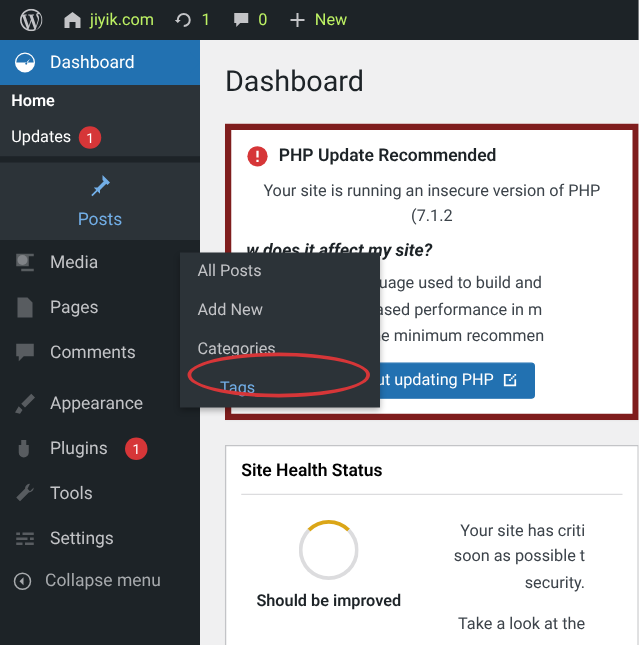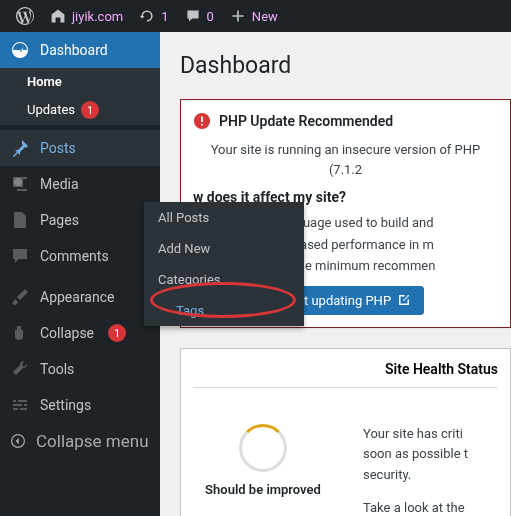--- a/index.html
+++ b/index.html
@@ -1,60 +1,60 @@
 <!DOCTYPE html>
 <html><head>
 <meta charset="utf-8">
 <style>
 * { margin: 0; padding: 0; box-sizing: border-box; font-family: -apple-system, BlinkMacSystemFont, "Segoe UI", Roboto, sans-serif; }
 body { background: #f0f0f1; width: 511px; height: 516px; overflow: hidden; }
 
-.topbar { background: #1d2327; height: 32px; display: flex; align-items: center; padding: 0 8px; color: #f0abfc; font-size: 13px; }
+.topbar { background: #1d2327; height: 32px; display: flex; align-items: center; padding: 0 8px; color: #bef264; font-size: 13px; }
 .topbar-item { display: flex; align-items: center; padding: 0 8px; height: 32px; cursor: pointer; gap: 6px; }
 
 .main-wrap { display: flex; height: calc(516px - 32px); }
 
 .sidebar { background: #1d2327; width: 160px; flex-shrink: 0; color: #c3c4c7; font-size: 14px; }
 .sidebar-item { display: flex; align-items: center; padding: 8px 10px; gap: 10px; cursor: pointer; position: relative; }
 .sidebar-item.current { background: #2271b1; color: #fff; }
 .sidebar-item.current::after { content: ""; position: absolute; right: -8px; top: 50%; transform: translateY(-50%); border: 8px solid transparent; border-left-color: #2271b1; }
-.sidebar-item.open { background: #2c3338; color: #72aee6; }
+.sidebar-item.open { background: #2c3338; color: #72aee6; flex-direction: column; }
 .sidebar-item .icon { width: 20px; height: 20px; display: flex; align-items: center; justify-content: center; opacity: 0.6; }
 .sidebar-item.current .icon, .sidebar-item.open .icon { opacity: 1; }
 .sidebar-sub { background: #2c3338; }
-.sidebar-sub .sub-item { padding: 6px 27px; font-size: 13px; color: #fff; cursor: pointer; }
+.sidebar-sub .sub-item { padding: 6px 9px; font-size: 13px; color: #fff; cursor: pointer; }
 .sidebar-sub .sub-item.active { font-weight: 600; }
 .sidebar-sub .sub-item .badge { display: inline-flex; background: #d63638; color: #fff; border-radius: 10px; min-width: 18px; height: 18px; align-items: center; justify-content: center; font-size: 11px; margin-left: 6px; }
 .sidebar-item .badge { display: inline-flex; background: #d63638; color: #fff; border-radius: 10px; min-width: 18px; height: 18px; align-items: center; justify-content: center; font-size: 11px; margin-left: 4px; }
 .sidebar-sep { height: 5px; }
-.collapse { display: flex; align-items: center; padding: 8px 10px; gap: 10px; cursor: pointer; font-size: 17px; color: #a7aaad; }
+.collapse { display: flex; align-items: center; padding: 8px 10px; gap: 10px; cursor: pointer; font-size: 14px; color: #a7aaad; }
 
 .submenu-fly { position: absolute; left: 144px; top: 202px; background: #2c3338; width: 160px; box-shadow: 0 3px 5px rgba(0,0,0,0.3); z-index: 50; }
 .submenu-fly .fly-item { padding: 8px 14px; color: #c3c4c7; font-size: 13px; cursor: pointer; }
 .submenu-fly .fly-item.highlight { color: #72aee6; padding-left: 32px; }
 
 .red-circle { position: absolute; left: 150px; top: 282px; width: 146px; height: 36px; border: 3px solid #d63638; border-radius: 50%; z-index: 60; pointer-events: none; }
 
 .content { flex: 1; padding: 20px 0 0 20px; overflow: hidden; }
 .page-title { font-size: 23px; font-weight: 400; color: #1d2327; margin-bottom: 20px; }
 
-.panel { background: #fff; border: 1px solid #7f1d1d; box-shadow: 0 1px 1px rgba(0,0,0,0.04); margin-bottom: 20px; padding: 12px; }
+.panel { background: #fff; border: 5px solid #7f1d1d; box-shadow: 0 1px 1px rgba(0,0,0,0.04); margin-bottom: 20px; padding: 12px; }
 .panel-head { display: flex; align-items: center; gap: 8px; font-weight: 600; font-size: 14px; color: #1d2327; margin-bottom: 10px; }
 .panel-text { font-size: 13px; color: #3c434a; line-height: 1.5; margin-bottom: 10px; text-align: center; }
-.panel-subhead { font-weight: 700; font-size: 14px; color: #1d2327; margin: 10px 0 8px; }
+.panel-subhead { font-weight: 700; font-size: 14px; color: #1d2327; margin: 10px 0 8px; font-style: italic; }
 .btn-primary { display: inline-flex; align-items: center; gap: 6px; background: #2271b1; color: #fff; border: 1px solid #2271b1; padding: 6px 12px; font-size: 13px; border-radius: 3px; cursor: pointer; }
 
 .health-panel { background: #fff; border: 1px solid #c3c4c7; box-shadow: 0 1px 1px rgba(0,0,0,0.04); padding: 12px; }
-.health-title { font-weight: 600; font-size: 14px; margin-bottom: 36px; border-bottom: 1px solid #dcdcde; padding-bottom: 10px; text-align: right; }
+.health-title { font-weight: 600; font-size: 14px; margin-bottom: 20px; border-bottom: 1px solid #dcdcde; padding-bottom: 10px; }
 .health-body { display: flex; gap: 30px; }
 .health-left { text-align: center; width: 140px; }
 .health-ring { width: 48px; height: 48px; border: 3px solid #dcdcde; border-top-color: #dba617; border-radius: 50%; margin: 0 auto 10px; }
 .health-status { font-weight: 600; font-size: 13px; color: #1d2327; }
 .health-right { font-size: 13px; color: #3c434a; line-height: 1.6; }
-.health-right p { margin-bottom: 12px; }
+.health-right p { margin-bottom: 12px; text-align: right; }
 
 svg { display: block; }
 </style>
 </head>
 <body>
 
 <div class="topbar">
   <div class="topbar-item">
     <span class="icon">
       <svg width="18" height="18" viewBox="0 0 20 20" fill="#c3c4c7">
@@ -152,21 +152,21 @@
           </svg>
       </span>
       <span>Appearance</span>
     </div>
     <div class="sidebar-item">
       <span class="icon">
         <svg width="20" height="20" viewBox="0 0 20 20" fill="currentColor" opacity="0.6">
             <path d="M7 3v4H5v6a4 4 0 008 0V7h-2V3h-2v4H9V3z"></path>
           </svg>
       </span>
-      <span>Collapse</span>
+      <span>Plugins</span>
       <span class="badge">1</span>
     </div>
     <div class="sidebar-item">
       <span class="icon">
         <svg width="20" height="20" viewBox="0 0 20 20" fill="currentColor" opacity="0.6">
             <path d="M14 2a4 4 0 00-4 4l-7 7 3 3 7-7a4 4 0 004-4l-3 3-2-2z"></path>
           </svg>
       </span>
       <span>Tools</span>
     </div>

